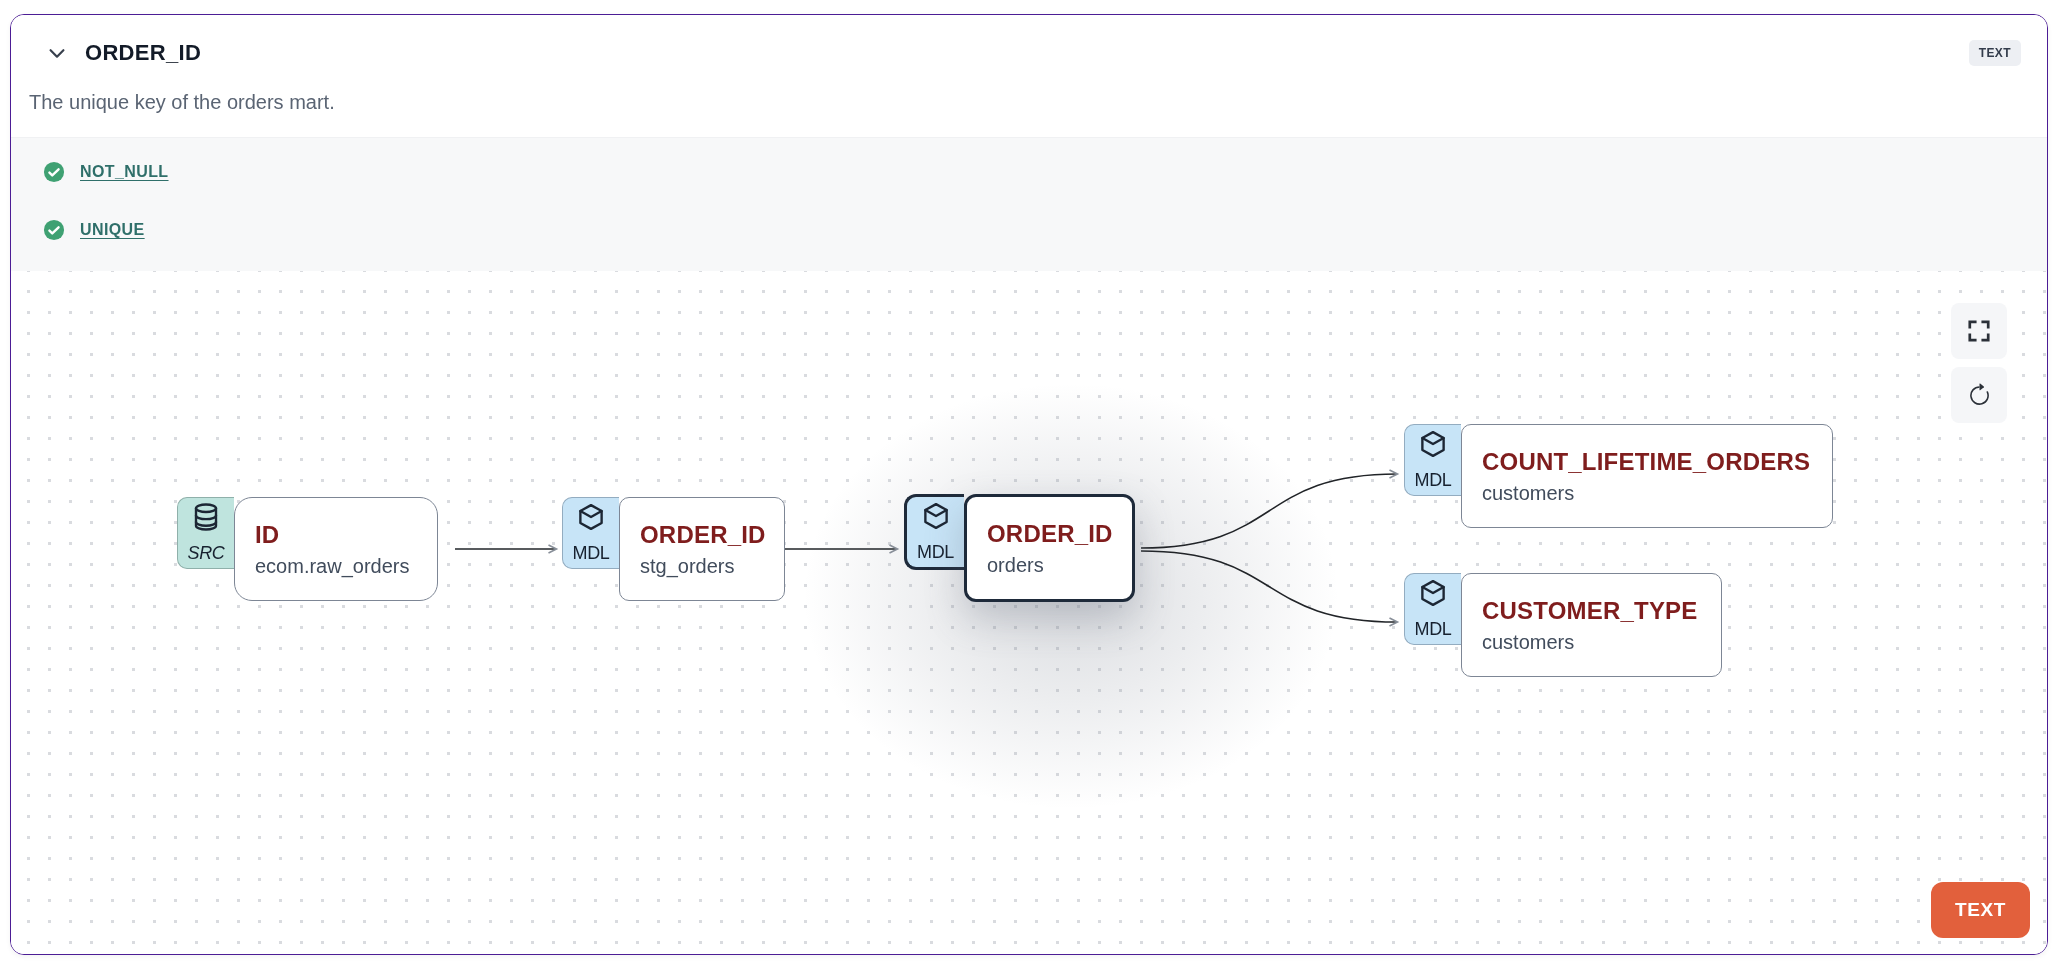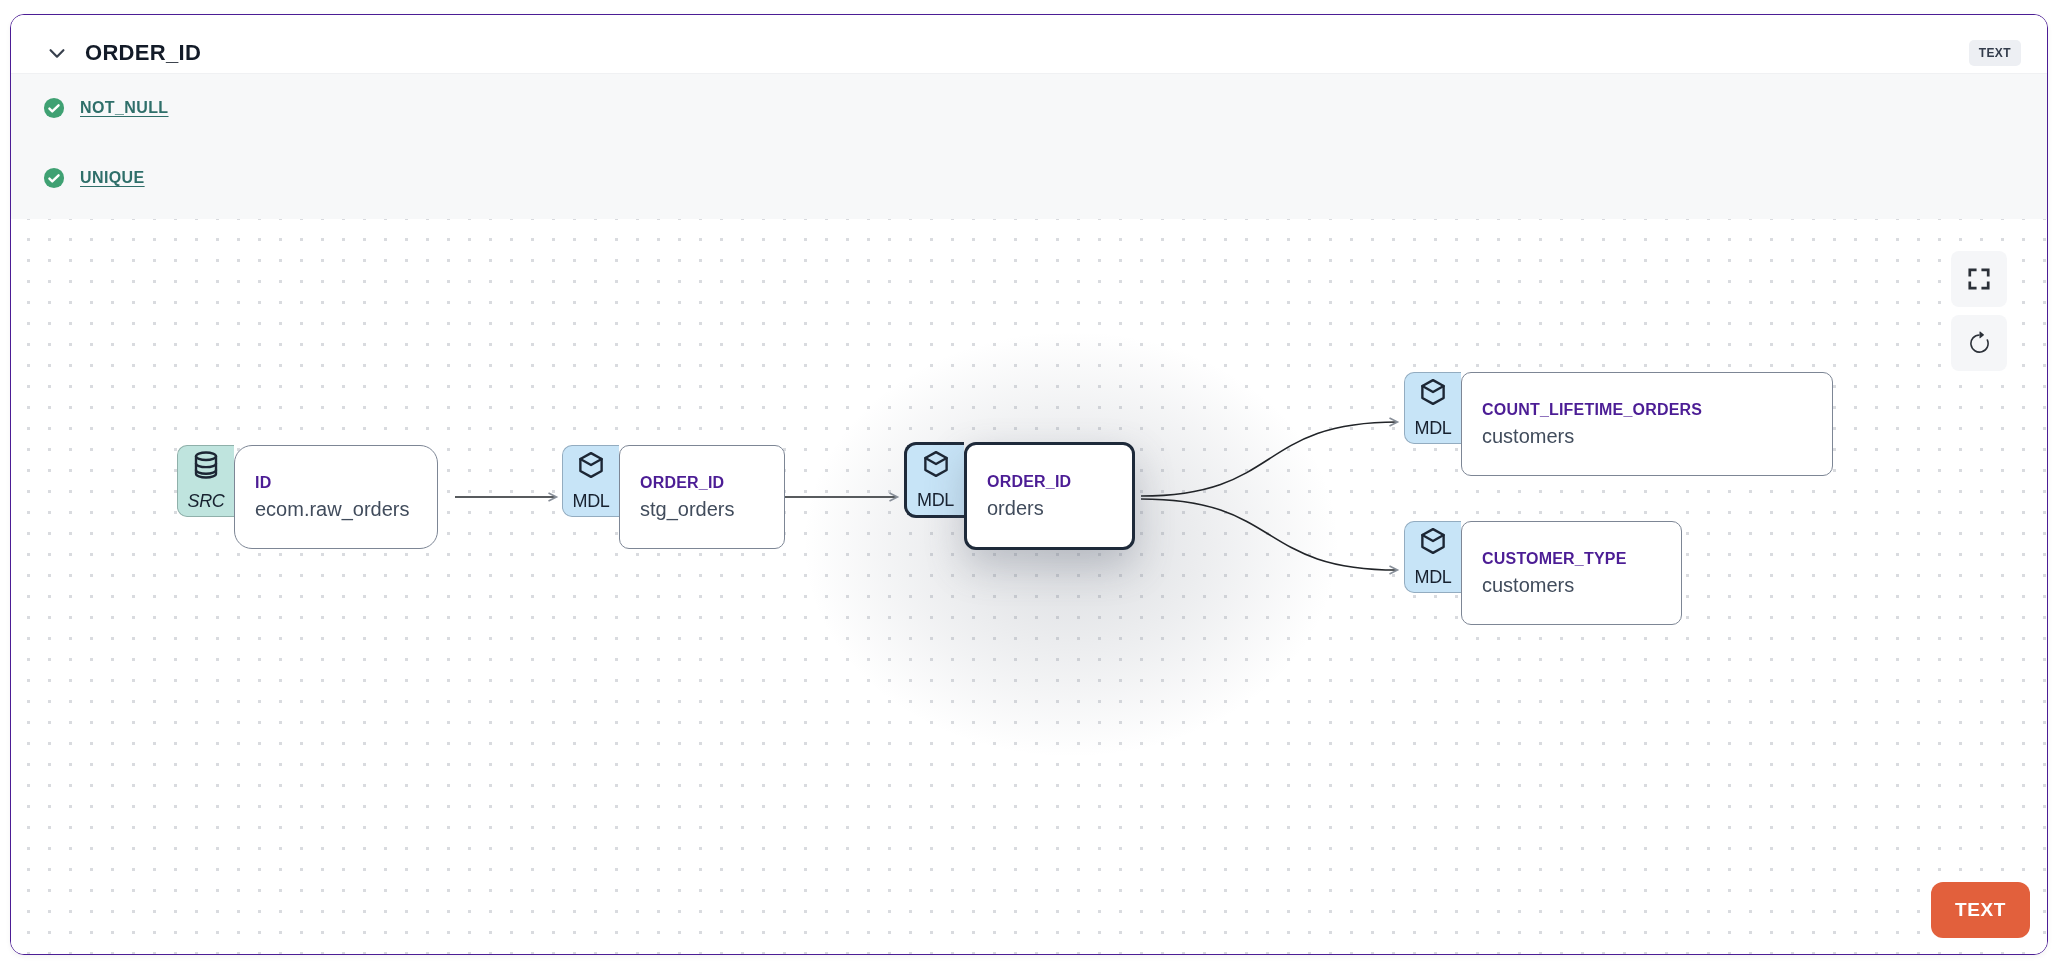--- a/index.html
+++ b/index.html
@@ -42,21 +42,21 @@
   }
   .description {
     margin: 16px 0 22px 0;
     font-size: 20px; line-height: 26px; color: #5a6473;
   }
 
   
   .tests {
     background: #f7f8f9;
     padding: 23px 28px 30px 32px;
-    display: flex; flex-direction: column; gap: 48px;
+    display: flex; flex-direction: column; gap: 36px;
     border-top: 1px solid #f0f1f3;
   }
   .test-row { display: flex; align-items: center; gap: 15px; }
   .test-row svg { flex: 0 0 auto; }
   .test-link {
     font-size: 16px; font-weight: 700; color: #2f6f6a;
     text-decoration: underline; text-underline-offset: 3px;
     letter-spacing: .4px; cursor: pointer;
   }
 
@@ -88,21 +88,21 @@
   .badge.src { background: #bfe4de; border: 1px solid #8fb0aa; border-right: none; font-style: italic; }
   .badge.mdl { background: #c7e4f7; border: 1px solid #93acc0; border-right: none; }
   .badge-label { font-size: 18px; font-weight: 500; letter-spacing: -0.4px; color: #17212f; }
   .card {
     position: absolute; left: 57px; top: 0; height: 104px;
     background: #ffffff;
     border: 1px solid #7d8695; border-radius: 10px;
     display: flex; flex-direction: column; justify-content: center;
     padding: 0 20px; gap: 6px;
   }
-  .card-title { font-size: 16px; font-weight: 600; color: #4c1d95; letter-spacing: .2px; white-space: nowrap; }
+  .card-title { font-size: 24px; font-weight: 600; color: #7f1d1d; letter-spacing: .2px; white-space: nowrap; }
   .card-subtitle { font-size: 20px; color: #414c5c; white-space: nowrap; }
   .node.selected .badge { border: 3px solid #1e2a3a; border-right: none; width: 60px; height: 76px; border-radius: 12px 0 0 12px; }
   .node.selected .card {
     left: 60px; height: 108px;
     border: 3px solid #1e2a3a; border-radius: 12px;
     box-shadow: 0 16px 38px rgba(96,104,118,0.30);
   }
 
   .controls { position: absolute; top: 32px; right: 40px; display: flex; flex-direction: column; gap: 8px; z-index: 4; }
   .ctrl-btn {
@@ -127,20 +127,21 @@
       <button class="chevron-btn">
         <span style="display:flex">
           <svg width="22" height="22" viewBox="0 0 24 24" fill="none" stroke="currentColor" stroke-width="2.4" stroke-linecap="round" stroke-linejoin="round">
               <path d="m5 9 7 7 7-7"></path>
             </svg>
         </span>
       </button>
       <div class="title">ORDER_ID</div>
       <div class="type-badge">TEXT</div>
     </div>
+    <div class="description">The unique key of the orders mart.</div>
   </div>
 
   <div class="tests">
       <div class="test-row">
         <span style="display: flex;">
           <svg width="22" height="22" viewBox="0 0 24 24">
             <circle cx="12" cy="12" r="11" fill="#3fa173"></circle>
             <path d="M7 12.6l3.1 3.1L17 9.1" fill="none" stroke="#fff" stroke-width="2.6" stroke-linecap="round" stroke-linejoin="round"></path>
           </svg>
         </span>
@@ -258,20 +259,20 @@
       <div class="node" style="left: 1393px; top: 302px;">
         <div class="badge mdl">
           <span style="display: flex;">
             <svg width="30" height="30" viewBox="0 0 24 24" fill="none" stroke="#1c2634" stroke-width="1.9" stroke-linejoin="round" stroke-linecap="round">
               <path d="M12 2.5 20.5 7.25 V16.75 L12 21.5 3.5 16.75 V7.25 Z"></path>
               <path d="M3.5 7.25 12 12 20.5 7.25"></path>
             </svg>
           </span>
           <span class="badge-label">MDL</span>
         </div>
-        <div class="card" style="width: 221px;">
+        <div class="card" style="width: 261px;">
           <div class="card-title">CUSTOMER_TYPE</div>
           <div class="card-subtitle">customers</div>
         </div>
       </div>
     </div>
 
 </div>
 
 </body></html>

